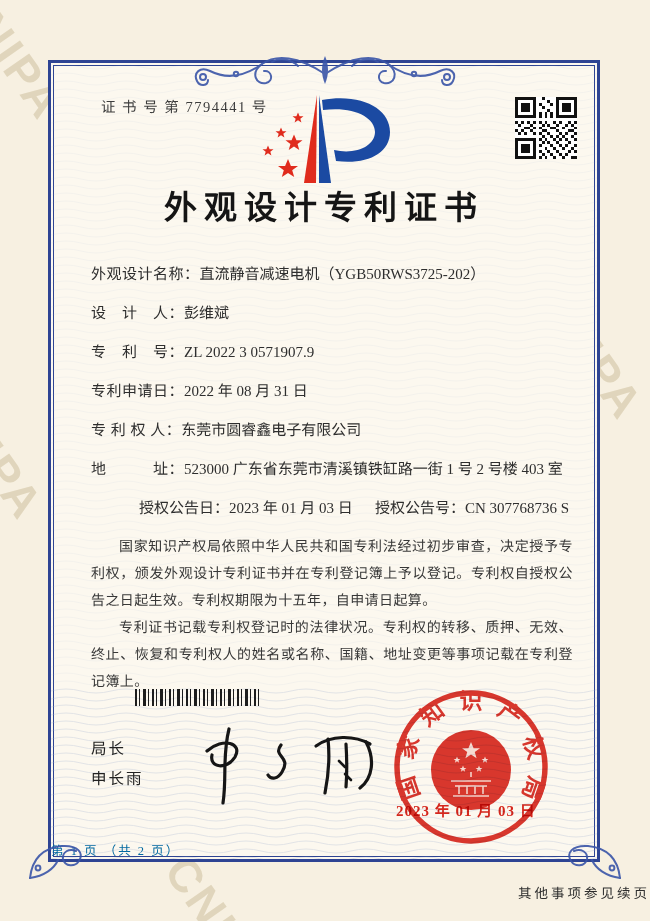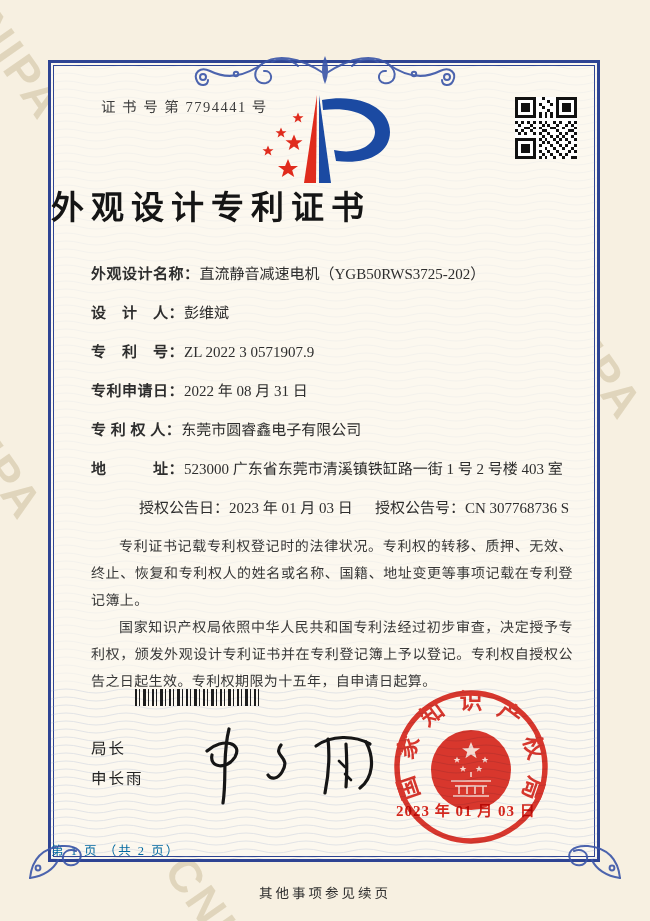--- a/index.html
+++ b/index.html
@@ -27,26 +27,26 @@
   .frame-inner-line{
     position:absolute;inset:2px;border:1px solid #2e4493;pointer-events:none;
   }
   .waves{position:absolute;left:0;top:0;width:100%;height:100%;pointer-events:none;}
   .cert-no{
     position:absolute;left:50px;top:32px;font-size:14.5px;letter-spacing:1.5px;color:#3d3d3d;
   }
   .logo{position:absolute;left:203px;top:30px;}
   .qr{position:absolute;left:464px;top:34px;}
   .title{
-    position:absolute;left:0;top:118px;width:100%;
+    position:absolute;left:0;top:118px;width:100%;text-align:center;
     font-size:33px;font-weight:600;letter-spacing:7px;color:#151515;
   }
   .fields{position:absolute;left:40px;top:201px;width:500px;font-size:15px;color:#2e2e2e;}
   .field-row{height:39px;line-height:21px;white-space:nowrap;}
-  .field-label{letter-spacing:.5px;font-weight:bold;}
+  .field-label{letter-spacing:.5px;}
   .grant-pair{display:inline-block;width:236px;margin-left:48px;}
   .paras{
     position:absolute;left:40px;top:470px;width:482px;
     font-size:14px;line-height:27px;color:#383838;letter-spacing:.4px;text-align:justify;
   }
   .paras p{margin:0;text-indent:2em;}
   .barcode{
     position:absolute;left:84px;top:626px;width:124px;height:17px;
     background-image:repeating-linear-gradient(90deg,
       #1d1d1d 0 2px,rgba(0,0,0,0) 2px 4px,
@@ -63,21 +63,21 @@
   .seal{position:absolute;left:320px;top:610px;z-index:5;mix-blend-mode:multiply;}
   .seal-date{
     position:absolute;left:330px;top:736px;width:170px;text-align:center;z-index:6;
     color:#d8281f;font-size:15px;font-weight:600;letter-spacing:1px;mix-blend-mode:multiply;
   }
   .page-indicator{
     position:absolute;left:0;top:777px;width:100%;
     font-size:12.5px;letter-spacing:2px;color:#0369a1;
   }
   .footer-note{
-    position:absolute;left:0;top:882px;width:100%;text-align:center;
+    position:absolute;left:0;top:882px;width:100%;text-align:right;
     font-size:13.5px;letter-spacing:3px;color:#2e2e2e;z-index:3;
   }
   .flourish-top{position:absolute;left:178px;top:50px;z-index:4;}
   .flourish-bl{position:absolute;left:24px;top:836px;z-index:4;}
   .flourish-br{position:absolute;left:556px;top:836px;z-index:4;transform:scaleX(-1);}
 </style>
 </head>
 <body>
 
 <div class="watermark wm1">CNIPA</div>
@@ -161,22 +161,22 @@
     </div>
     <div class="field-row">
       <span class="field-label">地　　　址：</span><span class="field-value">523000 广东省东莞市清溪镇铁缸路一街 1 号 2 号楼 403 室</span>
     </div>
     <div class="field-row">
       <span class="grant-pair"><span>授权公告日：</span><span>2023 年 01 月 03 日</span></span><span><span>授权公告号：</span><span>CN 307768736 S</span></span>
     </div>
   </div>
 
   <div class="paras">
+    <p>国家知识产权局依照中华人民共和国专利法经过初步审查，决定授予专利权，颁发外观设计专利证书并在专利登记簿上予以登记。专利权自授权公告之日起生效。专利权期限为十五年，自申请日起算。</p>
     <p>专利证书记载专利权登记时的法律状况。专利权的转移、质押、无效、终止、恢复和专利权人的姓名或名称、国籍、地址变更等事项记载在专利登记簿上。</p>
-    <p>国家知识产权局依照中华人民共和国专利法经过初步审查，决定授予专利权，颁发外观设计专利证书并在专利登记簿上予以登记。专利权自授权公告之日起生效。专利权期限为十五年，自申请日起算。</p>
   </div>
 
   <div class="barcode"></div>
 
   <div class="director">
     <div>局长</div>
     <div>申长雨</div>
   </div>
 
   <svg class="signature" width="210" height="92" viewBox="0 0 210 92">

